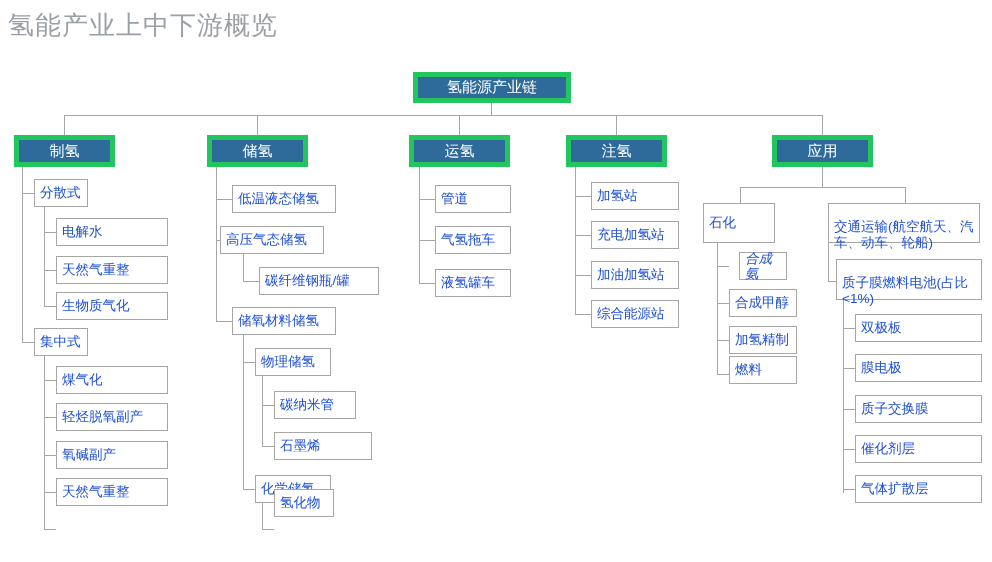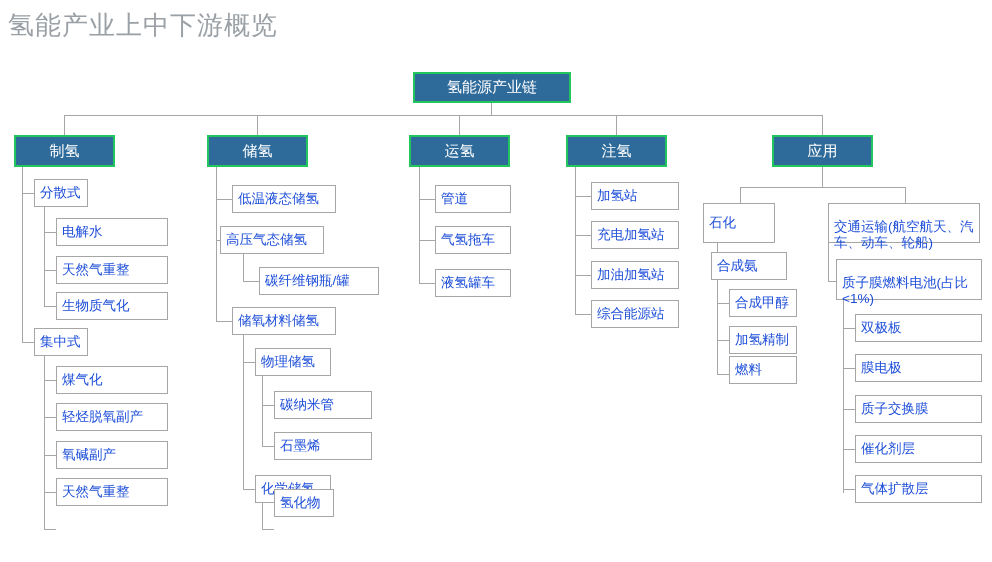--- a/index.html
+++ b/index.html
@@ -26,21 +26,21 @@
   .node {
     position: absolute;
     box-sizing: border-box;
     font-size: 13.5px;
     line-height: 1.12;
     color: #1d4ed8;
   }
   
   .node.blue {
     background: #2F6B9A;
-    border: 2px solid #22c55e;
+    border: 5px solid #22c55e;
     color: #ffffff;
     display: flex;
     align-items: center;
     justify-content: center;
     font-size: 15px;
   }
   .node.root {
     font-size: 15px;
   }
   
@@ -166,37 +166,37 @@
   <div class="node plain" style="left:56px; top:403px; width:112px; height:28px;">轻烃脱氧副产</div>
   <div class="node plain" style="left:56px; top:441px; width:112px; height:28px;">氧碱副产</div>
   <div class="node plain" style="left:56px; top:478px; width:112px; height:28px;">天然气重整</div>
 
   <div class="node plain" style="left:232px; top:185px; width:104px; height:28px;">低温液态储氢</div>
   <div class="node plain" style="left:220px; top:226px; width:104px; height:28px;">高压气态储氢</div>
   <div class="node plain" style="left:259px; top:267px; width:120px; height:28px;">碳纤维钢瓶/罐</div>
   <div class="node plain" style="left:232px; top:307px; width:104px; height:28px;">储氧材料储氢</div>
 
   <div class="node plain" style="left:255px; top:348px; width:76px; height:28px;">物理储氢</div>
-  <div class="node plain" style="left:274px; top:391px; width:98px; height:28px;">碳纳米管</div>
+  <div class="node plain" style="left:274px; top:391px; width:82px; height:28px;">碳纳米管</div>
   <div class="node plain" style="left:274px; top:432px; width:98px; height:28px;">石墨烯</div>
 
   <div class="node plain" style="left:255px; top:475px; width:76px; height:28px;">化学储氢</div>
   <div class="node plain" style="left:274px; top:489px; width:60px; height:28px;">氢化物</div>
 
   <div class="node plain" style="left:435px; top:185px; width:76px; height:28px;">管道</div>
   <div class="node plain" style="left:435px; top:226px; width:76px; height:28px;">气氢拖车</div>
   <div class="node plain" style="left:435px; top:269px; width:76px; height:28px;">液氢罐车</div>
 
   <div class="node plain" style="left:591px; top:182px; width:88px; height:28px;">加氢站</div>
   <div class="node plain" style="left:591px; top:221px; width:88px; height:28px;">充电加氢站</div>
   <div class="node plain" style="left:591px; top:261px; width:88px; height:28px;">加油加氢站</div>
   <div class="node plain" style="left:591px; top:300px; width:88px; height:28px;">综合能源站</div>
 
   <div class="node plain" style="left:703px; top:203px; width:72px; height:40px;">石化</div>
-  <div class="node plain" style="left:711px; top:252px; width:76px; height:28px;">合成氨</div>
+  <div class="node plain" style="left:739px; top:252px; width:48px; height:28px;font-style:italic;">合成氨</div>
   <div class="node plain" style="left:729px; top:289px; width:68px; height:28px;">合成甲醇</div>
   <div class="node plain" style="left:729px; top:326px; width:68px; height:28px;">加氢精制</div>
   <div class="node plain" style="left:729px; top:356px; width:68px; height:28px;">燃料</div>
 
   <div class="node plain multiline" style="left:828px; top:203px; width:152px; height:40px;">交通运输(航空航天、汽车、动车、轮船)</div>
   <div class="node plain multiline" style="left:836px; top:259px; width:146px; height:41px;">质子膜燃料电池(占比&lt;1%)</div>
 
   <div class="node plain" style="left:855px; top:314px; width:127px; height:28px;">双极板</div>
   <div class="node plain" style="left:855px; top:354px; width:127px; height:28px;">膜电极</div>
   <div class="node plain" style="left:855px; top:395px; width:127px; height:28px;">质子交换膜</div>

